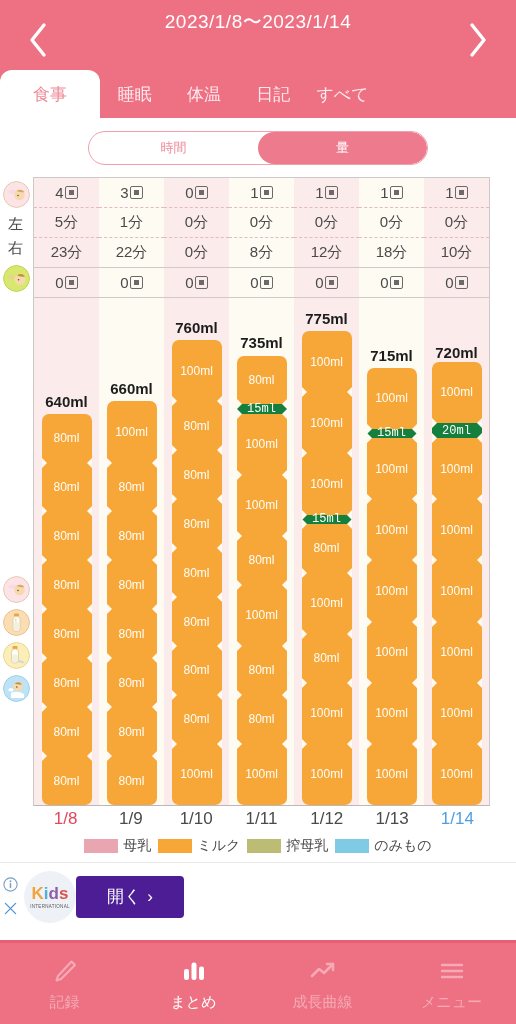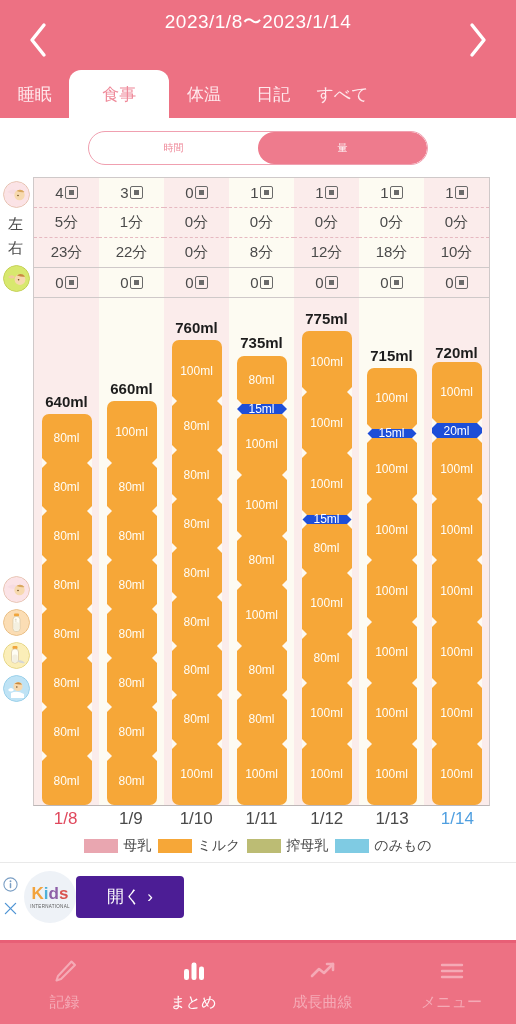--- a/index.html
+++ b/index.html
@@ -64,21 +64,21 @@
   .seg-wrap { padding: 13px 0 12px; display: flex; justify-content: center; }
   .seg {
     width: 340px; height: 34px;
     border: 1.5px solid #f0a0b0;
     border-radius: 17px;
     display: flex; overflow: hidden;
     background: #fff;
   }
   .seg-btn {
     flex: 1; display: flex; align-items: center; justify-content: center;
-    font-size: 10px; color: #ef8a9a;
+    font-size: 13px; color: #ef8a9a;
   }
   .seg-btn.on { background: #ee7b8d; color: #fff; border-radius: 16px; }
 
   
   .chart-region { position: relative; padding-left: 33px; padding-right: 26px; }
   .tbl {
     border: 1px solid #cfc9c9;
     border-bottom: none;
     display: flex;
     background: #fdf6f4;
@@ -139,21 +139,21 @@
     white-space: nowrap;
   }
   .stack { width: 50px; display: flex; flex-direction: column; }
   .seg-piece {
     position: relative;
     display: flex; align-items: center; justify-content: center;
     font-size: 12px; color: #fffdf6;
     background: #f6a738;
   }
   .seg-piece.milk { background: #f6a738; }
-  .seg-piece.pumped { background: #1d4ed8; color: #fff; }
+  .seg-piece.pumped { background: #15803d; color: #fff; font-family: Liberation Mono, monospace; }
   .seg-piece.first { border-radius: 7px 7px 0 0; }
   .seg-piece.last  { border-radius: 0 0 7px 7px; }
   
   .notch-l, .notch-r {
     position: absolute; top: -5px; width: 0; height: 0;
     border-top: 5px solid transparent;
     border-bottom: 5px solid transparent;
   }
   .notch-l { left: 0; border-left: 5px solid #fdfaf3; }
   .notch-r { right: 0; border-right: 5px solid #fdfaf3; }
@@ -246,25 +246,25 @@
       <svg viewBox="0 0 24 38" fill="none" stroke="#ffffff" stroke-width="3.4" stroke-linecap="round" stroke-linejoin="round">
         <polyline points="6,4 18,19 6,34"></polyline>
       </svg>
     </div>
 
     <div class="hdr-center">
       <div class="hdr-range">2023/1/8〜2023/1/14</div>
     </div>
 
     <div class="tabs">
+      <div class="tab first active">
+          <span>食事</span>
+        </div>
       <div class="tab rest">
           <span>睡眠</span>
-        </div>
-      <div class="tab first active">
-          <span>食事</span>
         </div>
       <div class="tab rest">
           <span>体温</span>
         </div>
       <div class="tab rest">
           <span>日記</span>
         </div>
       <div class="tab rest">
           <span>すべて</span>
         </div>

